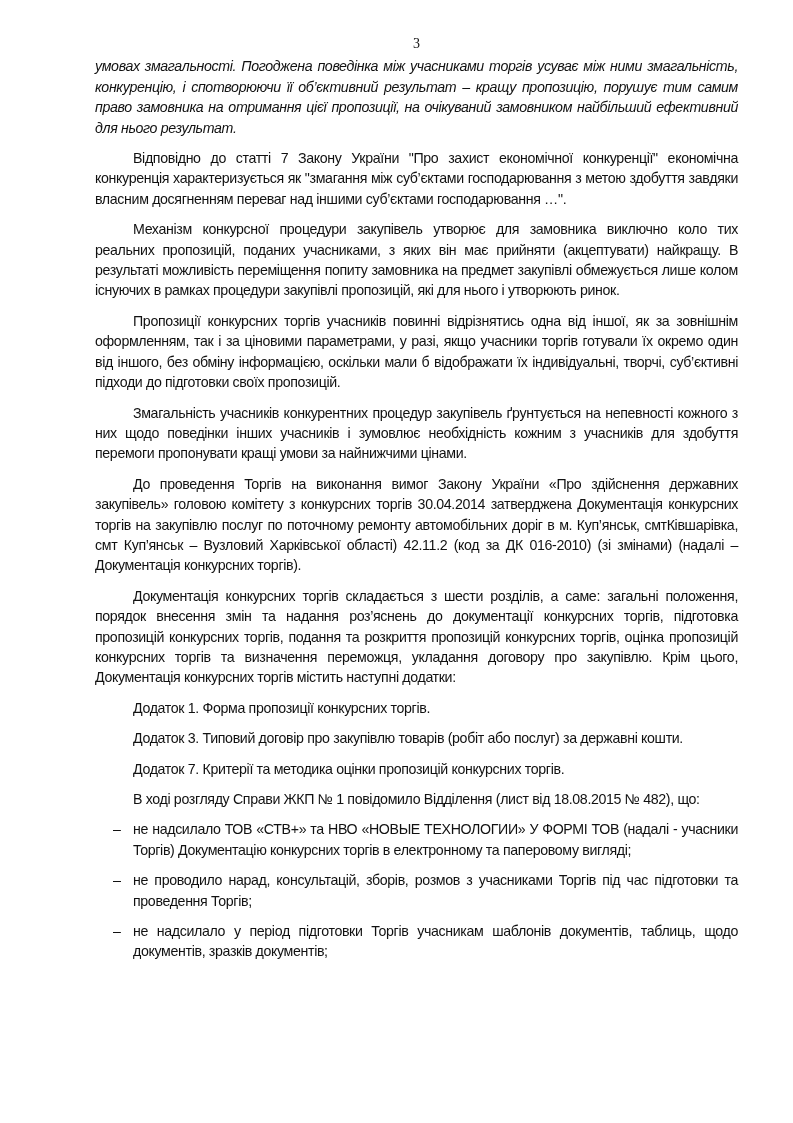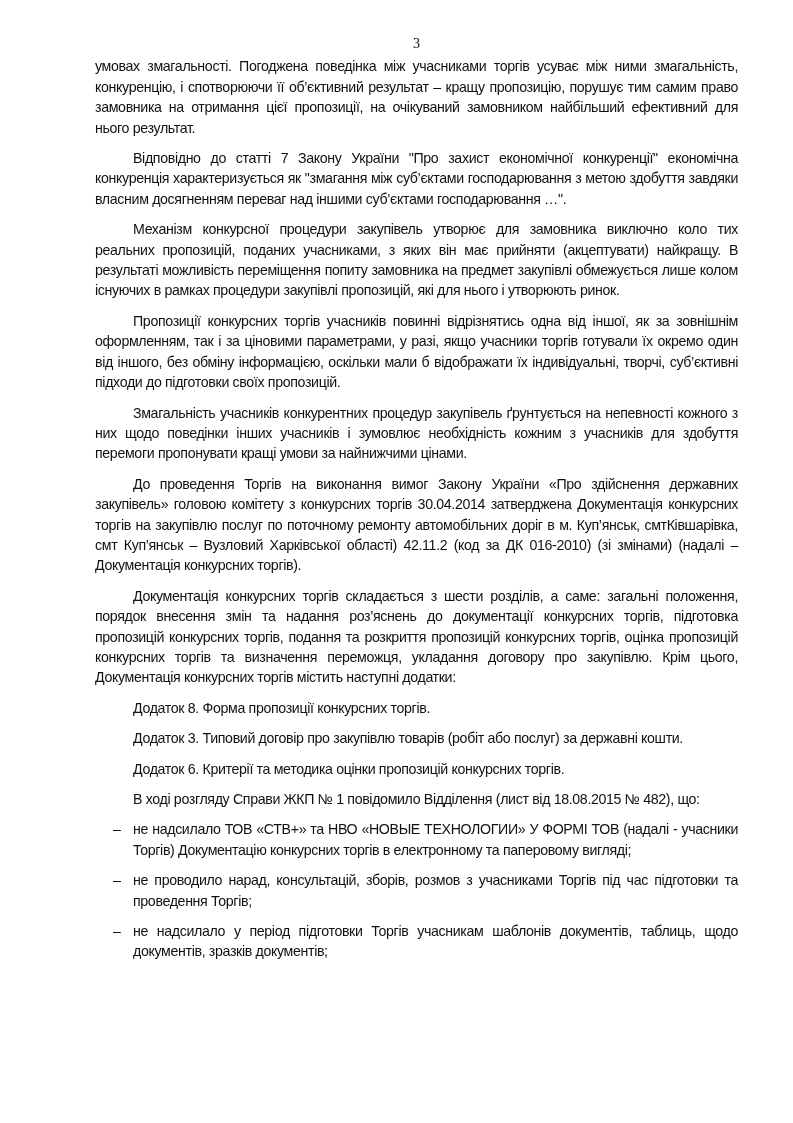--- a/index.html
+++ b/index.html
@@ -16,21 +16,21 @@
     .page-number {
       text-align: center; margin: 0 0 2px 0; font-family: "Liberation Serif", serif; font-size: 14px;
     }
     p {
       margin: 0 0 10px 0;
       text-align: justify;
       text-indent: 38px;
       letter-spacing: -0.35px;
       word-spacing: 0px;
     }
-    p.noindent { text-indent: 0; }
+    p.noindent { text-indent: 0; font-style: italic; }
     p.annex { text-indent: 38px; margin-bottom: 10px; }
     ul.dashes {
       list-style: none; margin: 0; padding: 0;
     }
     ul.dashes li {
       position: relative; padding-left: 38px; margin: 0 0 10px 0;
       text-align: justify; letter-spacing: -0.35px;
     }
     ul.dashes li .dash {
       position: absolute; left: 18px; top: 0;
@@ -43,23 +43,23 @@
   <div class="page-number">3</div>
 
   <p class="noindent">умовах змагальності. Погоджена поведінка між учасниками торгів усуває між ними змагальність, конкуренцію, і спотворюючи її об’єктивний результат – кращу пропозицію, порушує тим самим право замовника на отримання цієї пропозиції, на очікуваний замовником найбільший ефективний для нього результат.</p>
   <p>Відповідно до статті 7 Закону України "Про захист економічної конкуренції" економічна конкуренція характеризується як "змагання між суб’єктами господарювання з метою здобуття завдяки власним досягненням переваг над іншими суб’єктами господарювання …".</p>
   <p>Механізм конкурсної процедури закупівель утворює для замовника виключно коло тих реальних пропозицій, поданих учасниками, з яких він має прийняти (акцептувати) найкращу. В результаті можливість переміщення попиту замовника на предмет закупівлі обмежується лише колом існуючих в рамках процедури закупівлі пропозицій, які для нього і утворюють ринок.</p>
   <p>Пропозиції конкурсних торгів учасників повинні відрізнятись одна від іншої, як за зовнішнім оформленням, так і за ціновими параметрами, у разі, якщо учасники торгів готували їх окремо один від іншого, без обміну інформацією, оскільки мали б відображати їх індивідуальні, творчі, суб’єктивні підходи до підготовки своїх пропозицій.</p>
   <p>Змагальність учасників конкурентних процедур закупівель ґрунтується на непевності кожного з них щодо поведінки інших учасників і зумовлює необхідність кожним з учасників для здобуття перемоги пропонувати кращі умови за найнижчими цінами.</p>
   <p>До проведення Торгів на виконання вимог Закону України «Про здійснення державних закупівель» головою комітету з конкурсних торгів 30.04.2014 затверджена Документація конкурсних торгів на закупівлю послуг по поточному ремонту автомобільних доріг в м. Куп’янськ, смтКівшарівка, смт Куп’янськ – Вузловий Харківської області) 42.11.2 (код за ДК 016-2010) (зі змінами) (надалі – Документація конкурсних торгів).</p>
   <p>Документація конкурсних торгів складається з шести розділів, а саме: загальні положення, порядок внесення змін та надання роз’яснень до документації конкурсних торгів, підготовка пропозицій конкурсних торгів, подання та розкриття пропозицій конкурсних торгів, оцінка пропозицій конкурсних торгів та визначення переможця, укладання договору про закупівлю. Крім цього, Документація конкурсних торгів містить наступні додатки:</p>
 
-  <p class="annex">Додаток 8. Форма пропозиції конкурсних торгів.</p>
+  <p class="annex">Додаток 1. Форма пропозиції конкурсних торгів.</p>
   <p class="annex">Додаток 3. Типовий договір про закупівлю товарів (робіт або послуг) за державні кошти.</p>
-  <p class="annex">Додаток 6. Критерії та методика оцінки пропозицій конкурсних торгів.</p>
+  <p class="annex">Додаток 7. Критерії та методика оцінки пропозицій конкурсних торгів.</p>
 
   <p>В ході розгляду Справи ЖКП № 1 повідомило Відділення (лист від 18.08.2015 № 482), що:</p>
 
   <ul class="dashes">
     <li>
       <span class="dash">–</span>
       <span>не надсилало ТОВ «СТВ+» та НВО «НОВЫЕ ТЕХНОЛОГИИ» У ФОРМІ ТОВ (надалі - учасники Торгів) Документацію конкурсних торгів в електронному та паперовому вигляді;</span>
     </li>
     <li>
       <span class="dash">–</span>

